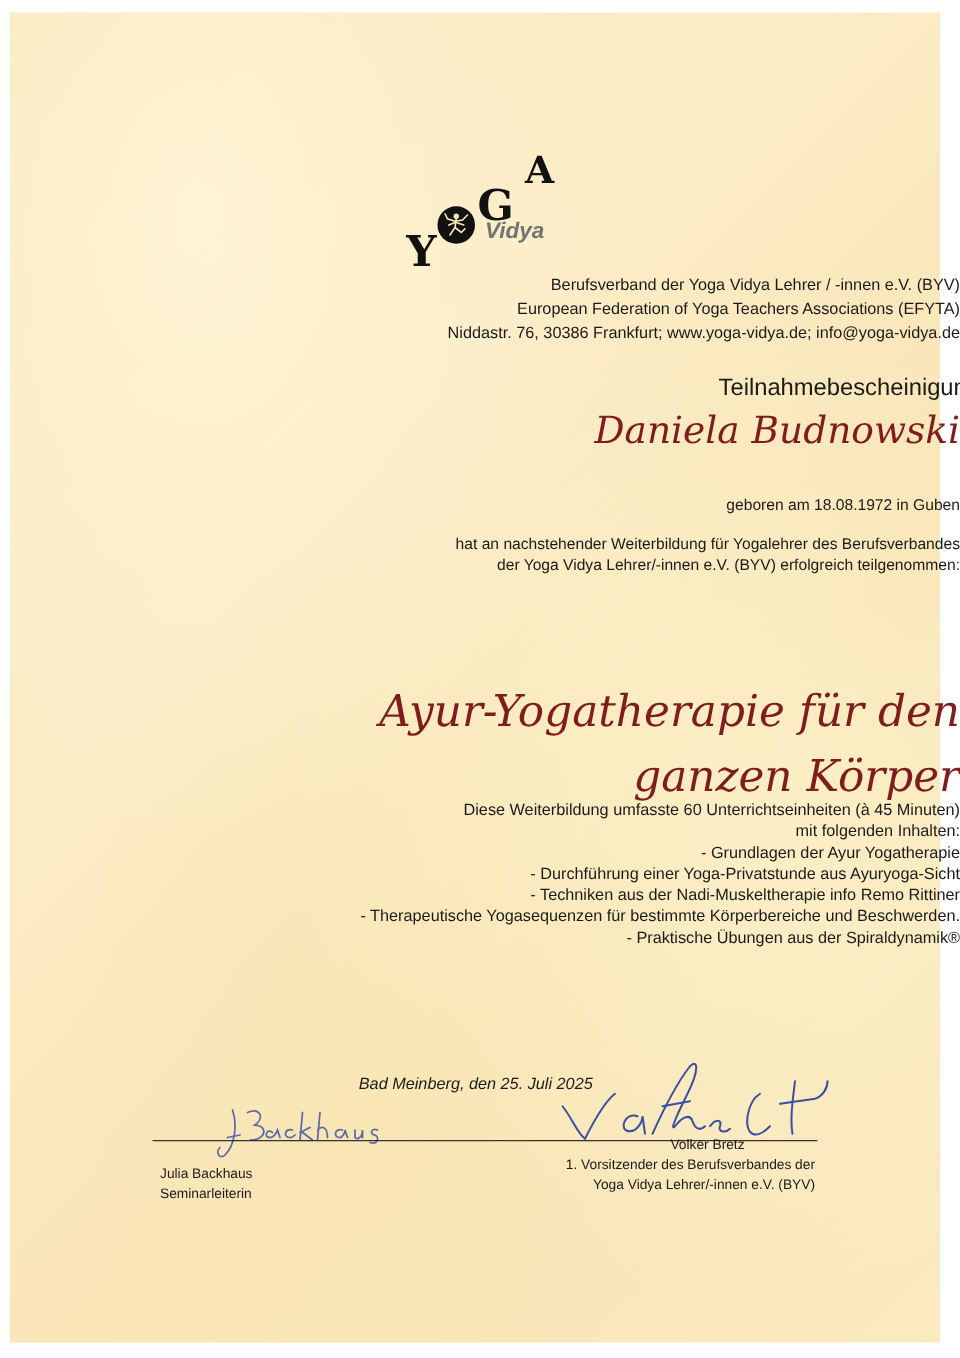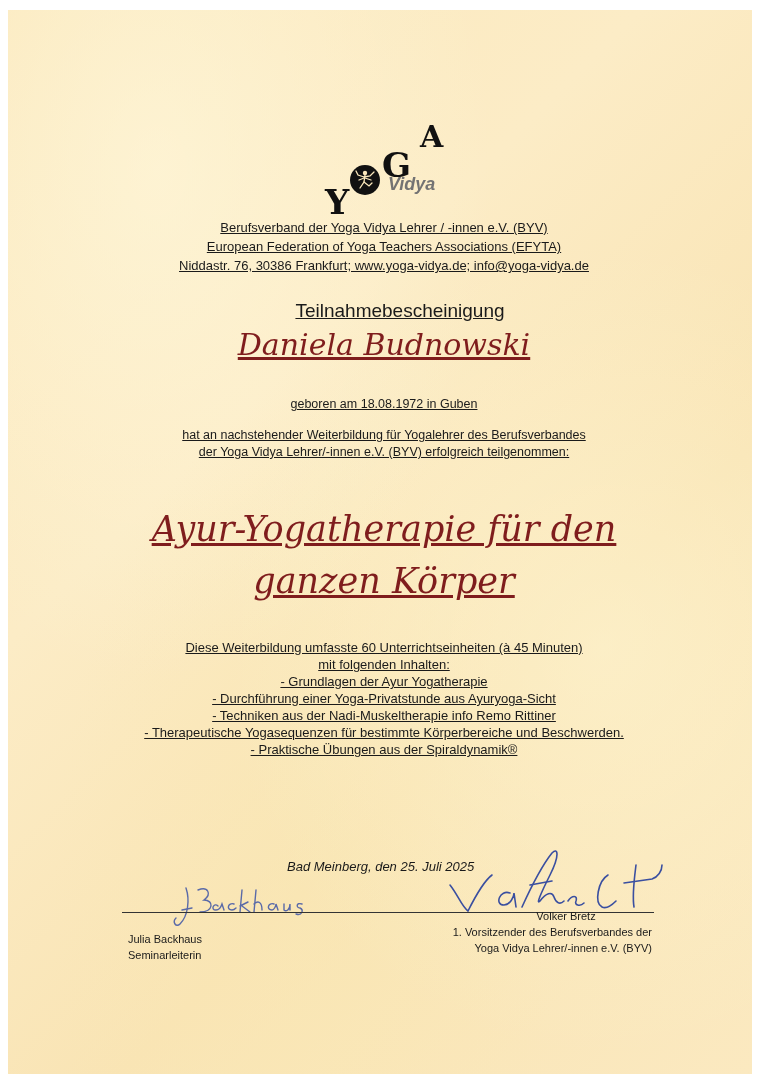--- a/index.html
+++ b/index.html
@@ -9,36 +9,36 @@
   .paper {
     position: absolute; left: 8px; top: 10px; width: 744px; height: 1064px;
     background:
       radial-gradient(ellipse at 20% 15%, rgba(255,250,225,0.55), rgba(255,250,225,0) 40%),
       radial-gradient(ellipse at 80% 60%, rgba(255,248,215,0.5), rgba(255,248,215,0) 45%),
       radial-gradient(ellipse at 40% 85%, rgba(250,232,180,0.5), rgba(250,232,180,0) 40%),
       linear-gradient(135deg, #fbe8bc 0%, #fcecc6 35%, #f9e4b4 65%, #fbe9c0 100%);
   }
   .sans { font-family: "Liberation Sans", "DejaVu Sans", sans-serif; color: #1a1a1a; }
   .script { font-family: "DejaVu Serif", "Liberation Serif", serif; font-style: italic; color: #7f1d1d; }
-  .center { position: absolute; left: 0; width: 768px; text-align: center; text-decoration: underline; }
+  .center { position: absolute; left: 0; width: 768px; text-align: right; }
 
   
   .logo { position: absolute; left: 320px; top: 125px; width: 150px; height: 95px; }
   .logo .Y { position: absolute; left: 5px; top: 57px; font-family: "DejaVu Serif", serif; font-weight: bold; font-size: 34px; color: #111; }
   .logo .G { position: absolute; left: 62px; top: 20px; font-family: "DejaVu Serif", serif; font-weight: bold; font-size: 34px; color: #111; }
   .logo .A { position: absolute; left: 100px; top: -6px; font-family: "DejaVu Serif", serif; font-weight: bold; font-size: 30px; color: #111; }
   .logo .disc { position: absolute; left: 30px; top: 40px; width: 30px; height: 30px; border-radius: 50%; background: #111; }
   .logo .vidya { position: absolute; left: 68px; top: 49px; font-family: "Liberation Sans", sans-serif; font-style: italic; font-size: 18px; color: #737373; font-weight: bold; }
 
   .org { top: 218px; font-size: 13px; line-height: 19px; }
   .title { top: 300px; font-size: 19px; margin-left: 16px; }
   .name { top: 327px; font-size: 30px; }
   .born { top: 397px; font-size: 12.5px; }
   .intro { top: 427px; font-size: 12.5px; line-height: 17px; }
-  .course { top: 503px; font-size: 35px; line-height: 52px; }
+  .course { top: 544px; font-size: 35px; line-height: 52px; }
   .contents { top: 639px; font-size: 13px; line-height: 17px; }
   .place { position: absolute; left: 287px; top: 859px; font-size: 13px; font-style: italic; }
 
   .sigline { position: absolute; left: 122px; top: 912px; width: 532px; height: 0; border-top: 1px solid #333; }
   .sig-left-name { position: absolute; left: 128px; top: 920px; font-size: 11px; line-height: 16px; margin-top: 11px; }
   .sig-right { position: absolute; left: 400px; top: 908px; width: 252px; text-align: right; font-size: 11px; line-height: 16px; }
   .sig-right .nm { display: block; text-align: center; padding-left: 80px; }
 
   .handwriting-left { position: absolute; left: 168px; top: 880px; width: 150px; height: 50px; }
   .handwriting-right { position: absolute; left: 440px; top: 845px; width: 230px; height: 75px; }

